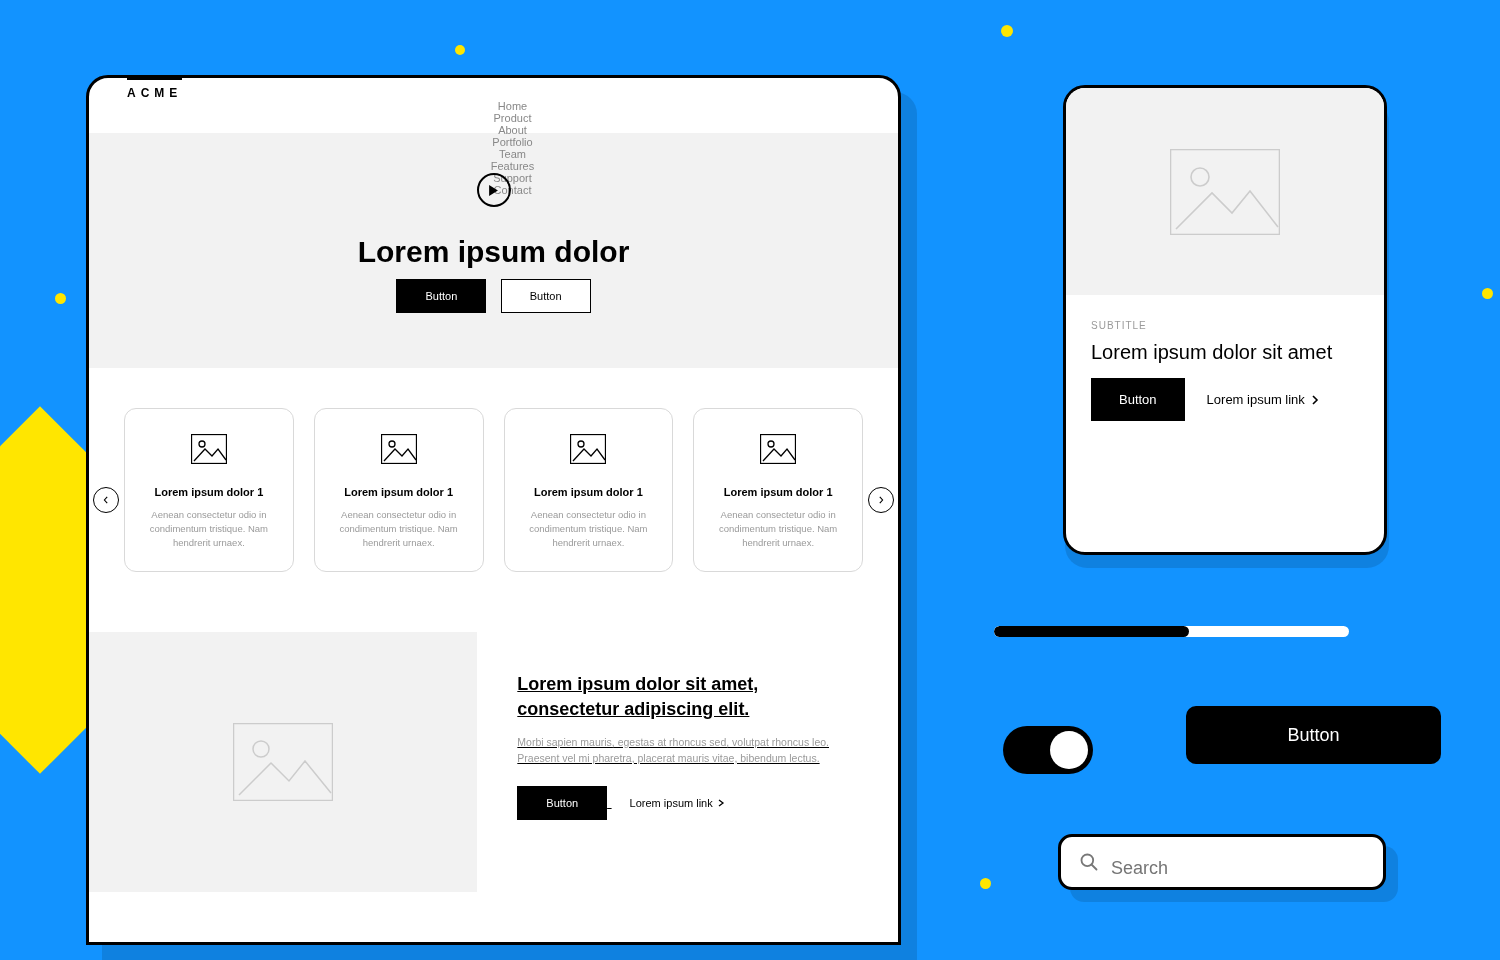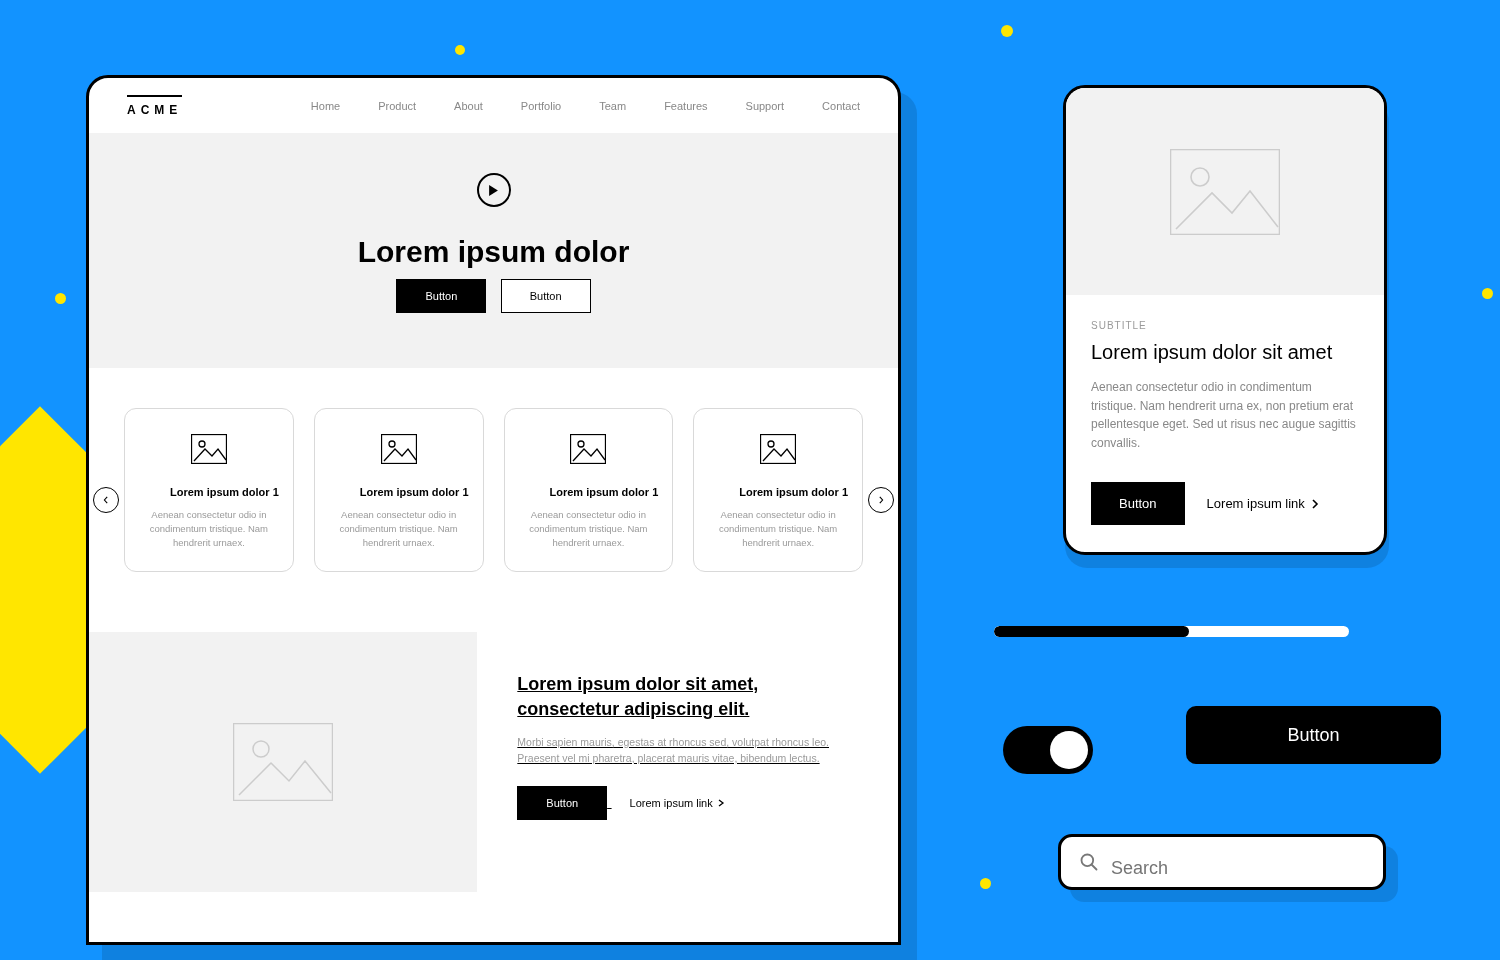--- a/index.html
+++ b/index.html
@@ -19,42 +19,42 @@
 
 
 .desktop{
   position:absolute;left:86px;top:75px;width:815px;height:870px;
   background:#fff;border:3px solid #000;border-radius:22px 22px 0 0;
   overflow:hidden;
 }
 .d-shadow{position:absolute;left:102px;top:92px;width:815px;height:870px;background:rgba(0,0,0,.12);border-radius:22px 22px 0 0;}
 
 
-.nav{height:55px;display:flex;align-items:center;padding:0 38px;font-size:11px;color:#888;}
+.nav{height:55px;display:flex;align-items:center;padding:0 38px;font-size:11px;color:#888;flex-direction:column;}
 .logo{letter-spacing:5px;font-weight:600;color:#000;font-size:12px;border-top:2px solid #000;padding-top:6px;margin-right:auto;}
 .nav a{text-decoration:none;color:#888;margin-left:38px;}
 
 
 .hero{background:#f2f2f2;padding:40px 30px 55px;text-align:center;}
 .play{width:34px;height:34px;border:2px solid #000;border-radius:50%;display:inline-flex;align-items:center;justify-content:center;margin-bottom:28px;cursor:pointer;}
 .play svg{width:11px;height:11px;}
 .hero h1{font-size:30px;font-weight:600;margin-bottom:10px;}
 .hero p{font-size:13px;color:#222;margin-bottom:24px;}
 .btn{font-size:11px;padding:10px 28px;border:1px solid #000;cursor:pointer;display:inline-block;}
 .btn.dark{background:#000;color:#fff;}
 .btn.light{background:#fff;color:#000;margin-left:10px;}
 
 
 .carousel-wrap{position:relative;padding:40px 35px 60px;}
 .cards{display:flex;gap:20px;}
 .card{flex:1;border:1px solid #d9d9d9;border-radius:12px;padding:25px 14px 22px;text-align:center;}
 .card .img{margin-bottom:18px;}
 .img-placeholder{display:inline-block;}
 .img-placeholder svg{display:block;}
-.card h3{font-size:11px;font-weight:600;margin-bottom:10px;text-align:right;}
+.card h3{font-size:11px;font-weight:600;margin-bottom:10px;}
 .card p{font-size:9.5px;color:#9a9a9a;line-height:1.45;}
 .arrow{position:absolute;top:50%;transform:translateY(-50%);width:26px;height:26px;border:1.5px solid #000;border-radius:50%;background:#fff;display:flex;align-items:center;justify-content:center;cursor:pointer;}
 .arrow.left{left:4px;}
 .arrow.right{right:4px;}
 .arrow svg{width:8px;height:8px;}
 
 
 .split{display:flex;gap:40px;padding:0;text-decoration:underline;}
 .split-left{flex:0 0 48%;background:#f2f2f2;display:flex;align-items:center;justify-content:center;min-height:260px;}
 .split-right{flex:1;padding:40px 35px 15px 0;}
@@ -221,21 +221,20 @@
       <svg width="110" height="86">
           <rect x="0.5" y="0.5" width="109" height="85" fill="none" stroke="#ccc" stroke-width="1.6"></rect>
           <circle cx="30" cy="28" r="9" fill="none" stroke="#ccc" stroke-width="1.6"></circle>
           <path d="M6 80 L42 44 L62 64 L80 42 L108 78" fill="none" stroke="#ccc" stroke-width="1.6"></path>
         </svg>
     </span>
   </div>
   <div class="m-body">
     <div class="m-sub">SUBTITLE</div>
     <h2>Lorem ipsum dolor sit amet</h2>
-    <p>Aenean consectetur odio in condimentum tristique. Nam hendrerit urna ex, non pretium erat pellentesque eget. Sed ut risus nec augue sagittis convallis.</p>
     <div class="m-actions">
       <span class="m-btn">Button</span>
       <a class="m-link">
         <span>Lorem ipsum link</span>
         <svg width="10" height="10">
             <path d="M3 1 L7 5 L3 9" stroke="#000" stroke-width="1.6" fill="none"></path>
           </svg>
       </a>
     </div>
   </div>

